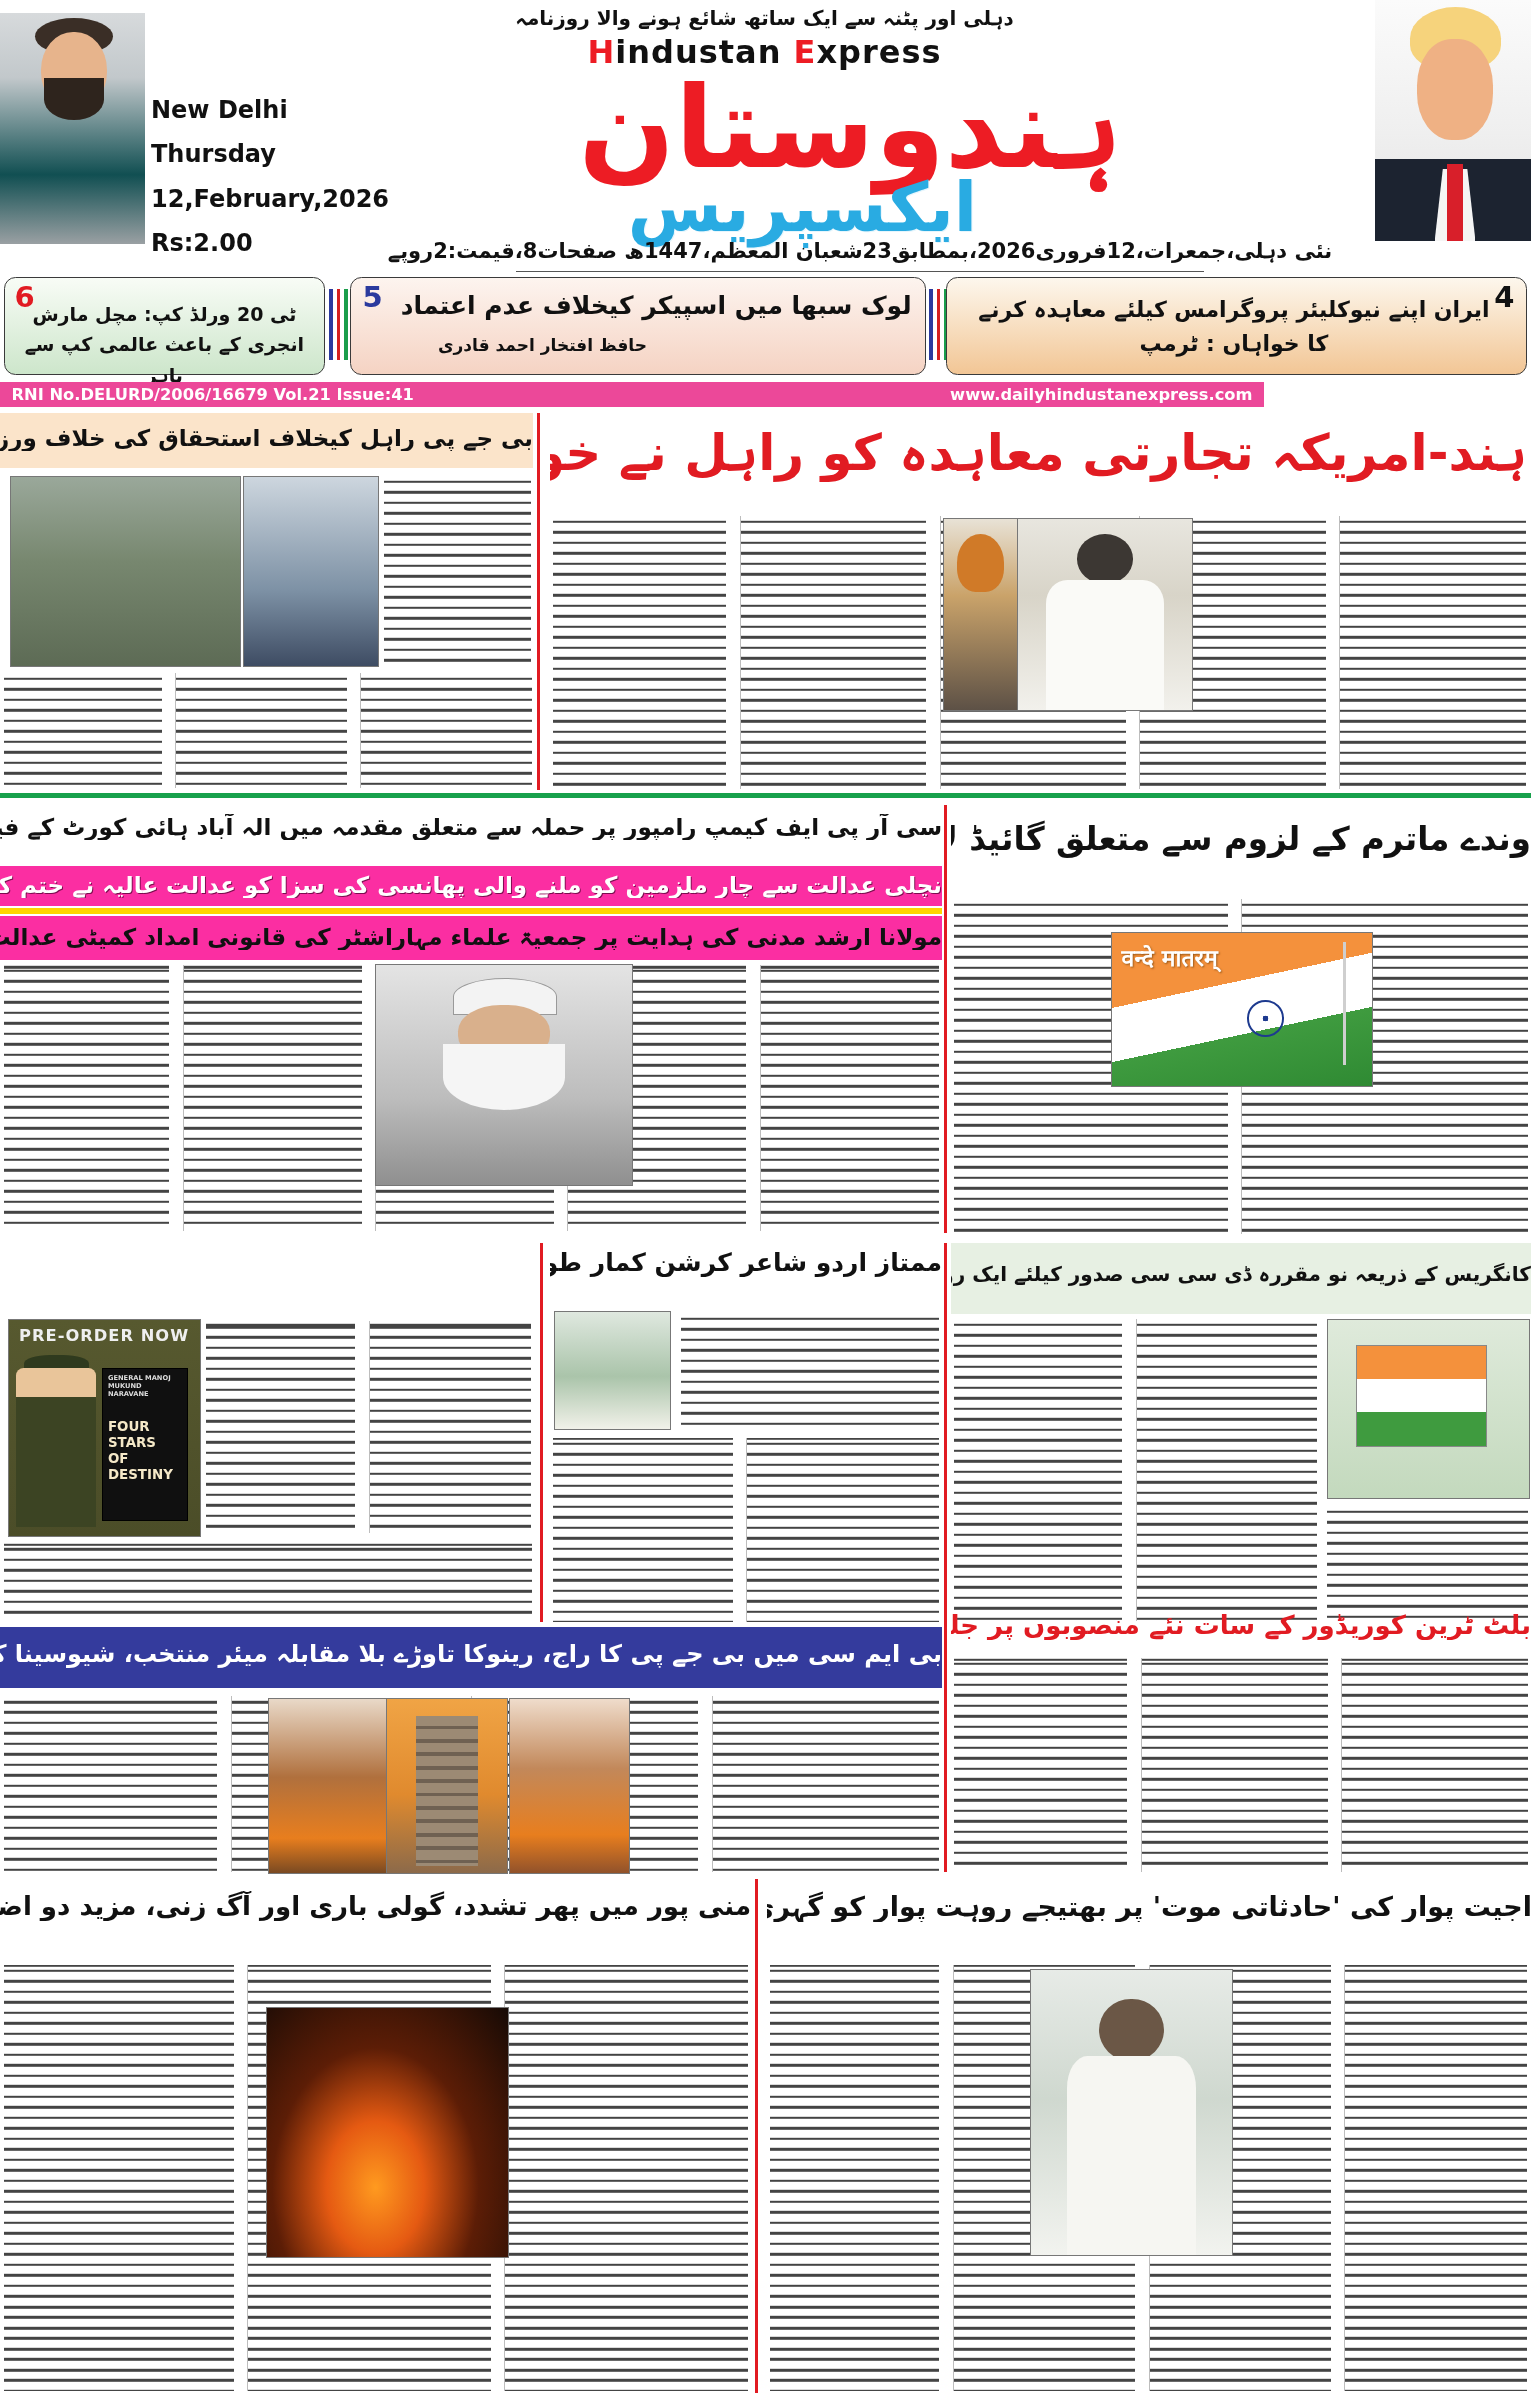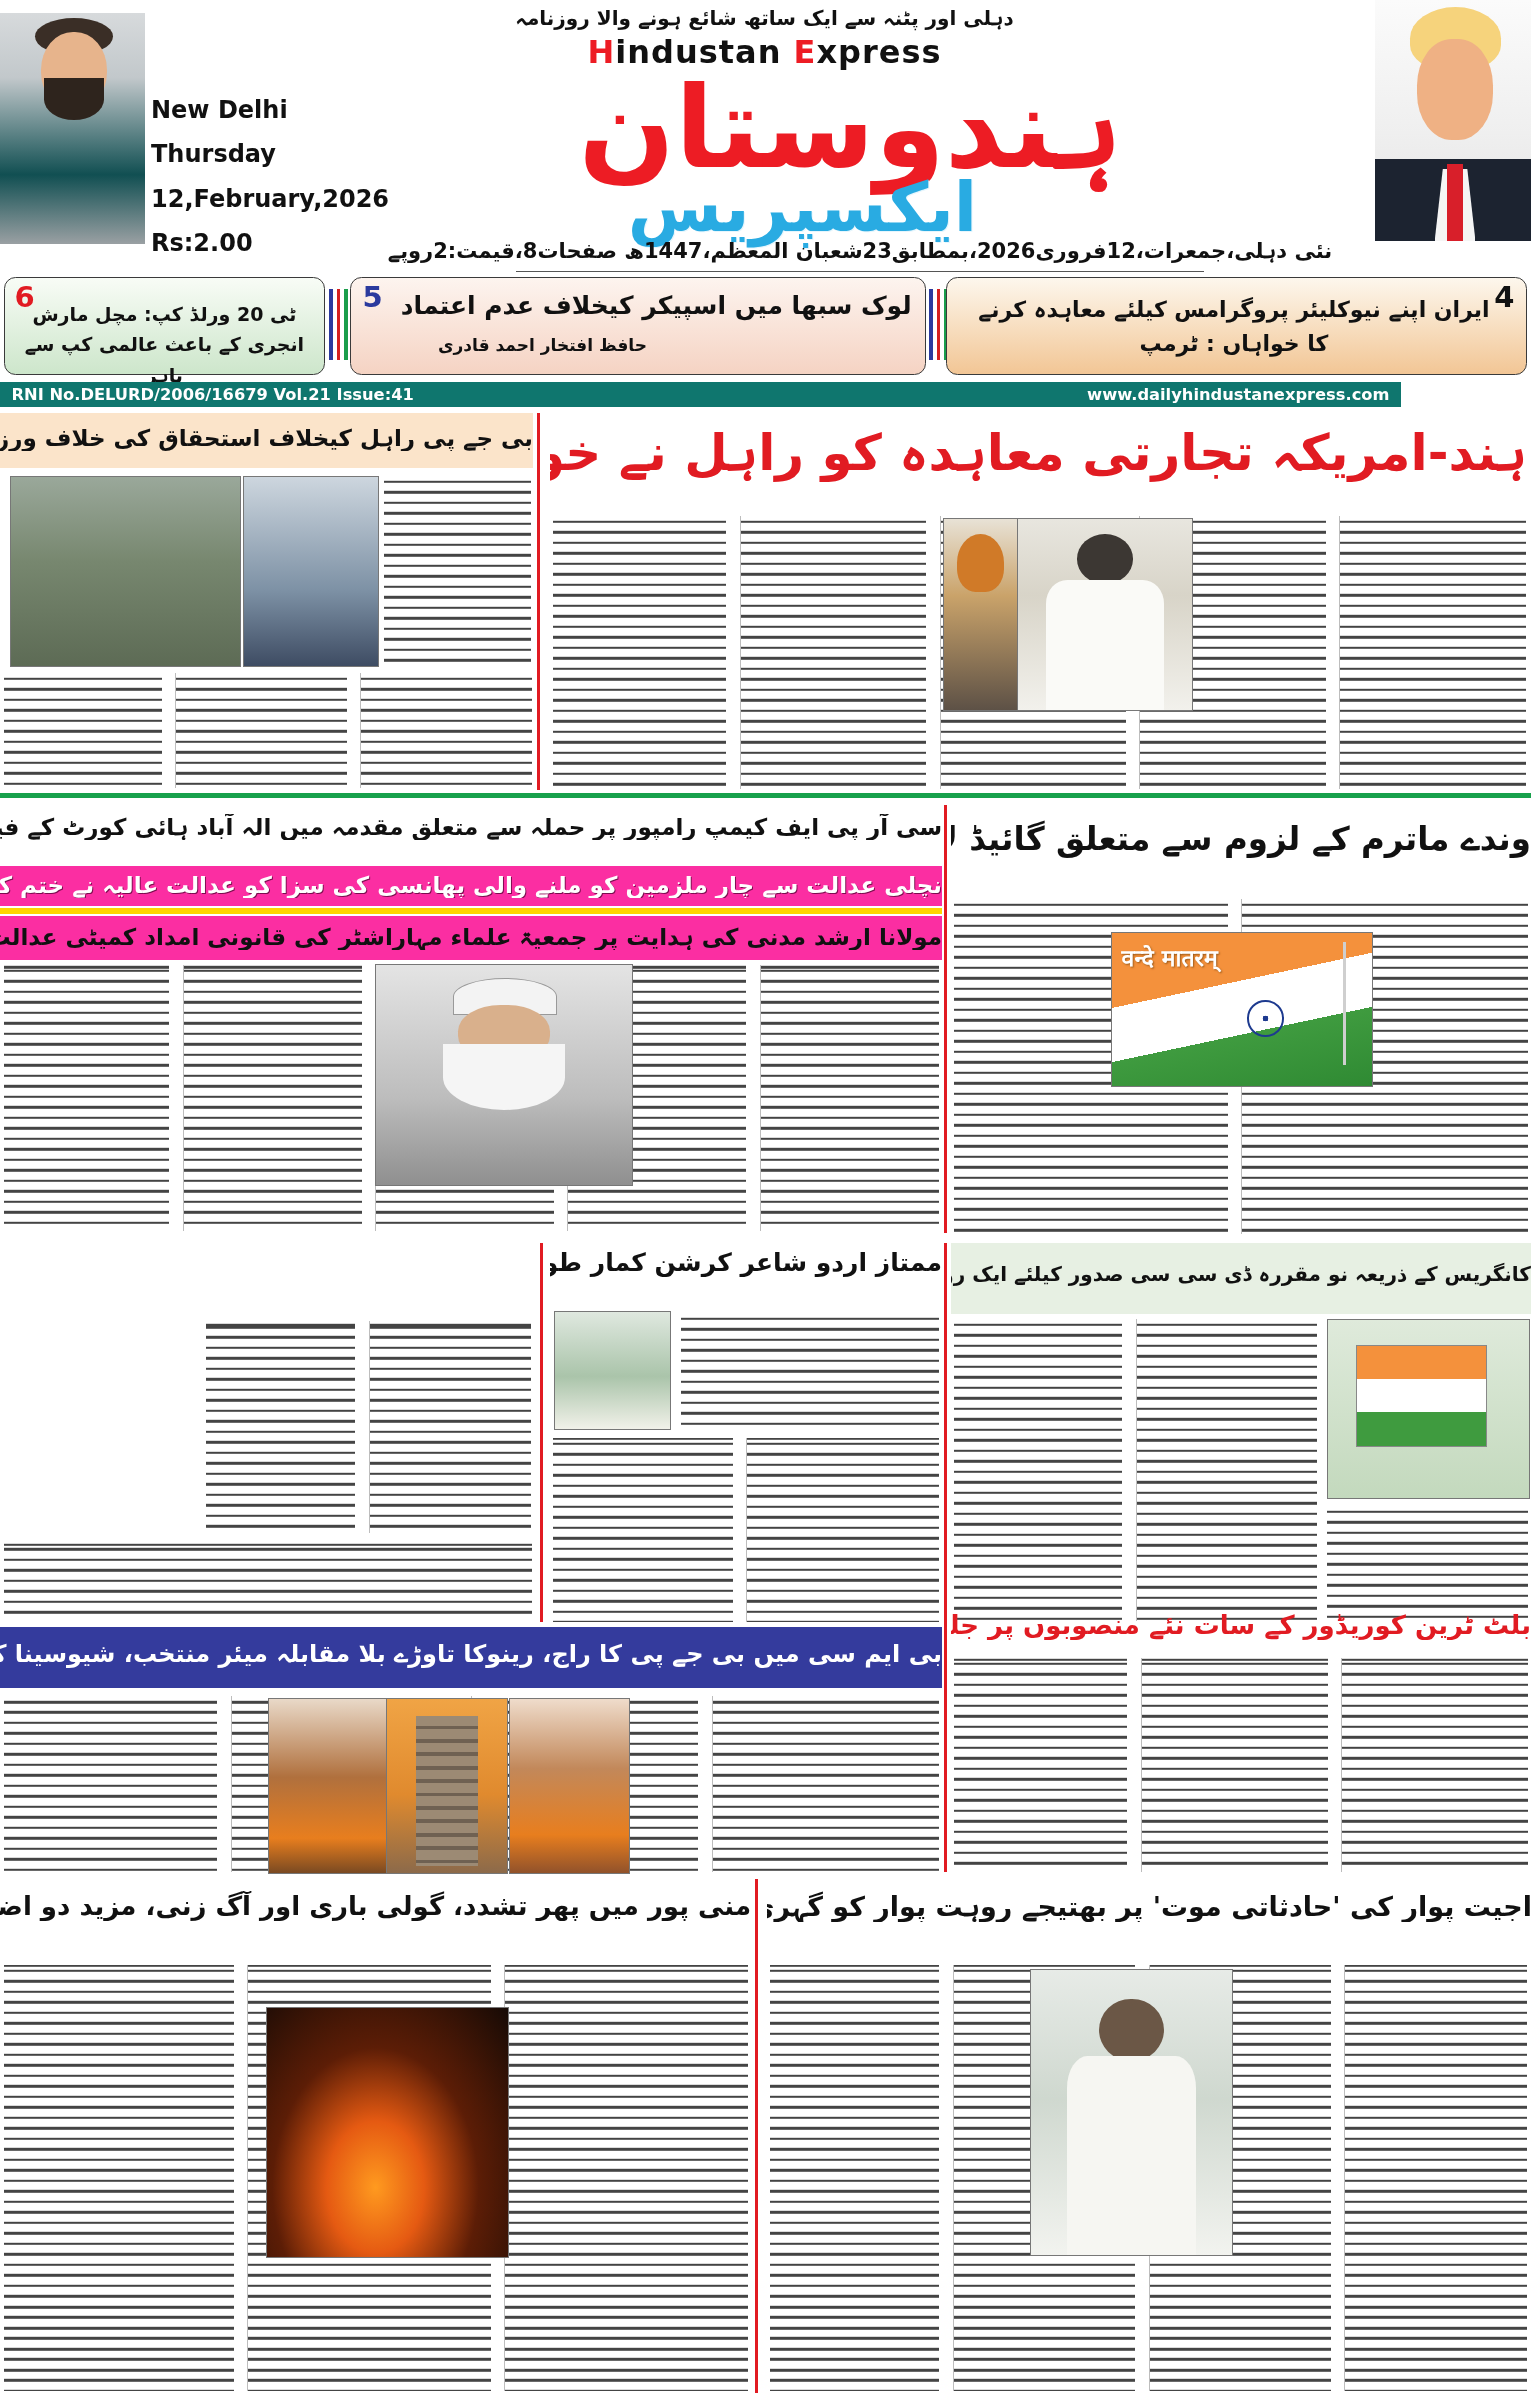--- a/index.html
+++ b/index.html
@@ -124,21 +124,21 @@
     <div style="background:#2b3a9e;"></div>
       <div style="background:#d42020;"></div>
       <div style="background:#1a9e4b;"></div>
   </div>
 
   <div class="abs" style="left:946px;top:277px;width:579px;height:96px;border:1.9px solid #3a3a3a;border-radius:11.5px;background:linear-gradient(180deg,#fdf7ed 0%,#f2c695 100%);">
     <div class="abs b" style="right:11.5px;top:1.9px;font-size:29px;color:#111;">4</div>
     <div class="abs rtl ctr b" style="left:29px;top:15.3px;width:516px;font-size:22px;line-height:1.55;">ایران اپنے نیوکلیئر پروگرامس کیلئے معاہدہ کرنے کا خواہاں : ٹرمپ</div>
   </div>
 
-  <div class="abs" style="left:0;top:382px;width:1401px;height:25px;background:#0f766e;">
+  <div class="abs" style="left:0;top:382px;width:1264px;height:25px;background:#ec4899;">
     <div class="abs b" style="left:11.5px;top:2.9px;font-size:16.3px;color:#fff;">RNI No.DELURD/2006/16679 Vol.21 Issue:41</div>
     <div class="abs b" style="right:11.5px;top:2.9px;font-size:16.3px;color:#fff;">www.dailyhindustanexpress.com</div>
   </div>
 
   <div class="abs" style="left:0;top:413px;width:533px;height:55px;background:#fbe4ca;">
     <div class="rtl ctr b fit" style="font-size:23px;padding-top:11.5px;">بی جے پی راہل کیخلاف استحقاق کی خلاف ورزی کا نوٹس دے گی : رجیجو</div>
   </div>
   <div class="ph ph-parl" style="left:9.6px;top:476px;width:229px;height:189px;"></div>
   <div class="ph ph-rijiju" style="left:243px;top:476px;width:134px;height:189px;"></div>
   <div class="abs sim" style="left:384px;top:476px;width:147px;height:189px;"></div>
@@ -195,20 +195,29 @@
   <div class="abs cols" style="left:954px;top:899px;width:574px;height:335px;">
     <div class="col sim"></div>
     <div class="col sim"></div>
   </div>
   <div class="ph ph-flag" style="left:1111px;top:932px;width:260px;height:153px;">
     <div class="b" style="position:absolute;left:9.6px;top:7.6px;font-size:23px;color:#fff;text-shadow:1px 1px 1.9px #9c5a1a;">वन्दे मातरम्</div>
     <div class="chakra"></div>
     <div class="flagpole"></div>
   </div>
 
+  <div class="ph ph-book" style="left:7.6px;top:1319px;width:191px;height:216px;">
+    <div class="b ctr" style="position:absolute;left:0;top:5.7px;width:100%;font-size:16.3px;color:#efefef;letter-spacing:1px;">PRE-ORDER NOW</div>
+    <div class="bk-cap"></div>
+    <div class="bk-general"></div>
+    <div class="bk-book">
+      <div style="position:absolute;left:4.8px;top:5.7px;width:80%;font-size:6.7px;color:#dcdcdc;font-weight:bold;">GENERAL MANOJ MUKUND NARAVANE</div>
+      <div style="position:absolute;left:4.8px;top:50px;width:85%;font-size:13.4px;color:#f5e9c8;font-weight:bold;line-height:1.2;">FOUR STARS OF DESTINY</div>
+    </div>
+  </div>
   <div class="abs cols" style="left:206px;top:1321px;width:325px;height:212px;">
     <div class="col sim"></div>
     <div class="col sim"></div>
   </div>
   <div class="abs sim" style="left:3.8px;top:1543px;width:528px;height:78px;"></div>
 
   <div class="abs rule-red" style="left:540px;top:1243px;width:2.9px;height:379px;"></div>
 
   <div class="abs rtl ctr b fit" style="left:550px;top:1248px;width:392px;font-size:25px;">ممتاز اردو شاعر کرشن کمار طور کا انتقال</div>
   <div class="ph ph-poet" style="left:554px;top:1311px;width:115px;height:117px;"></div>

